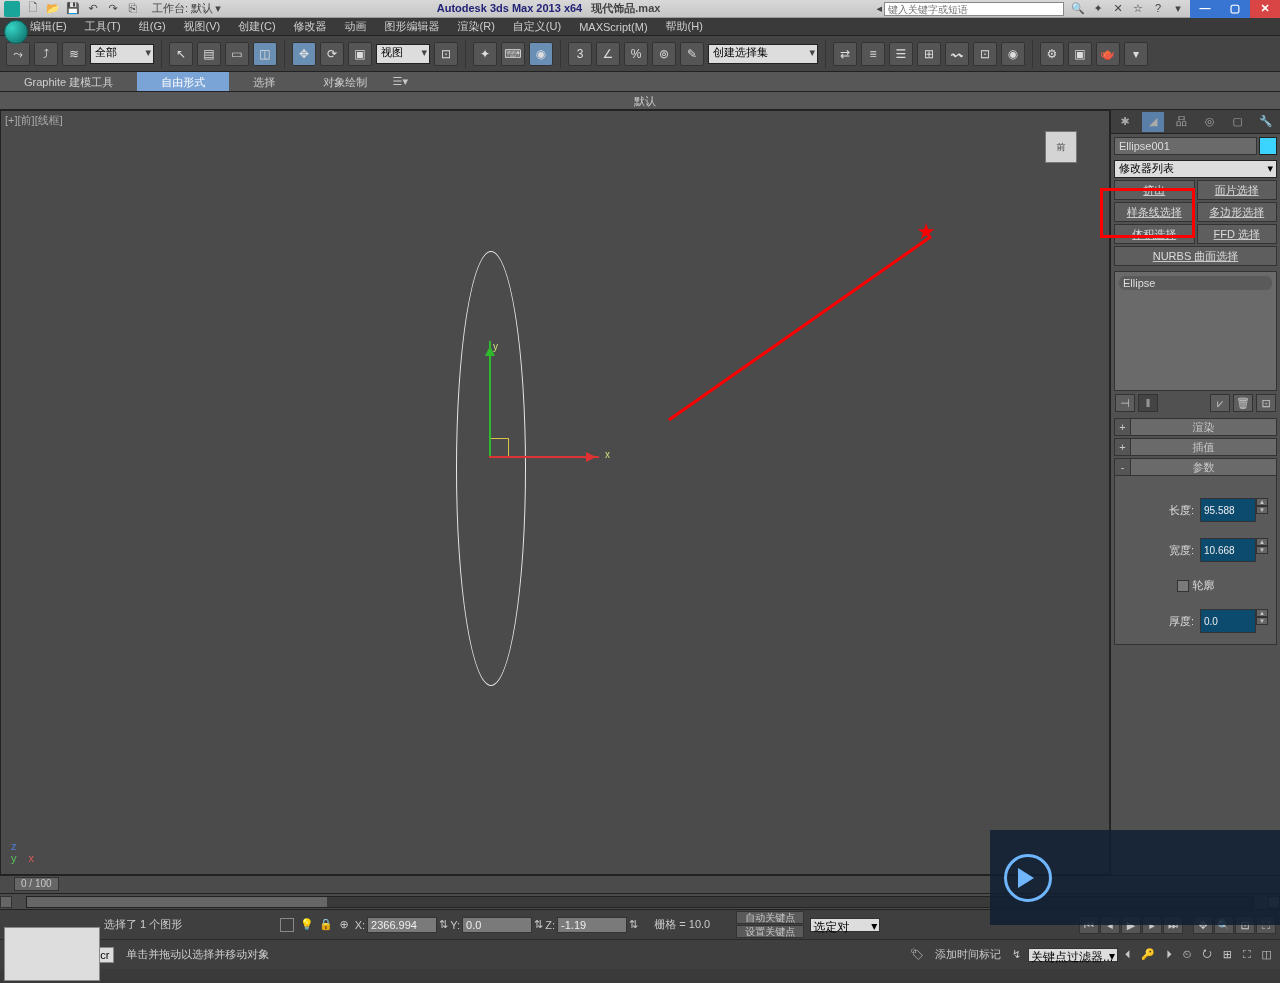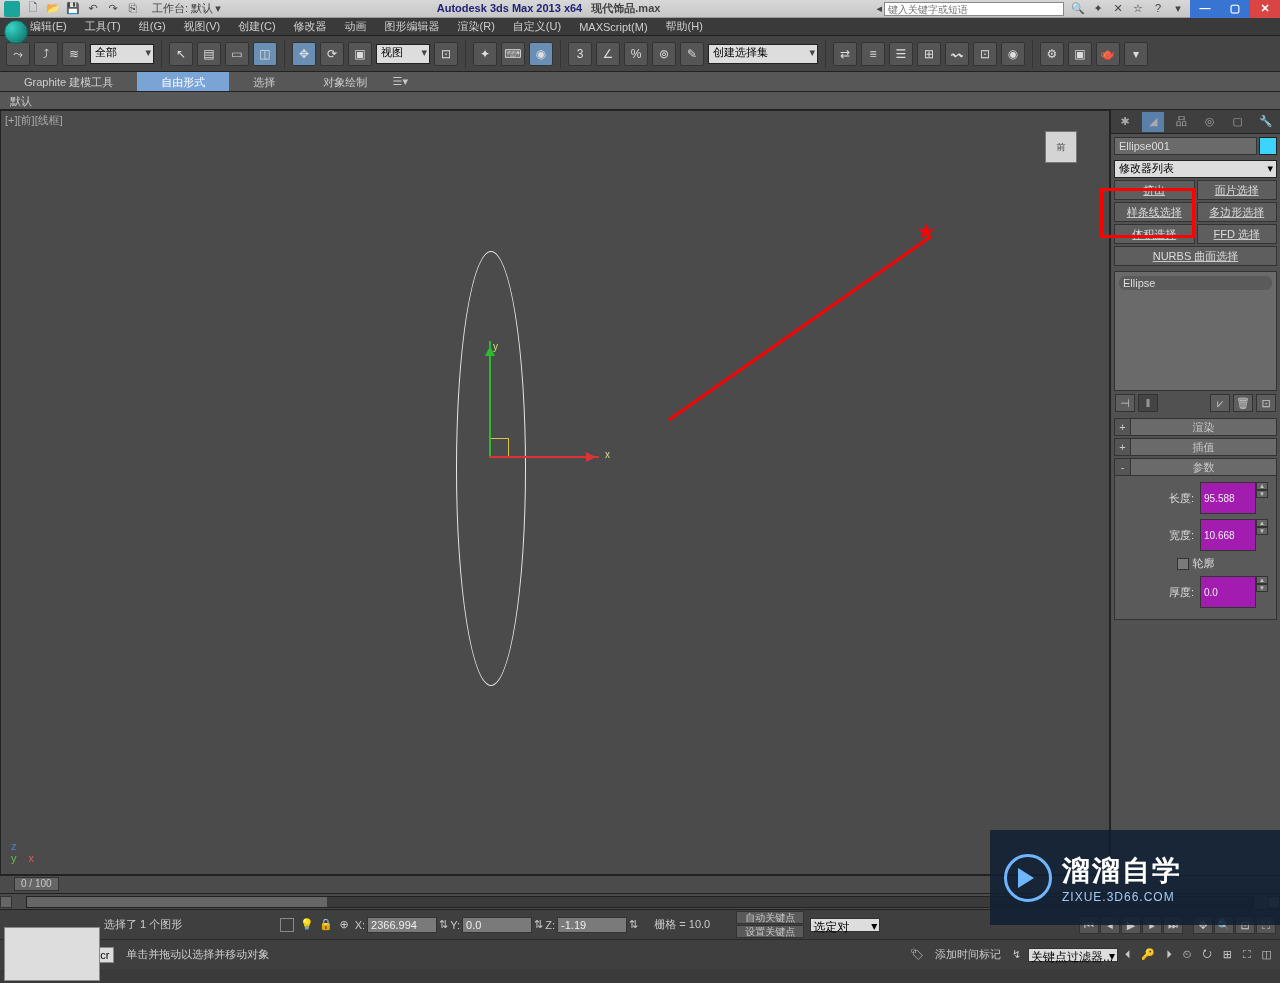--- a/index.html
+++ b/index.html
@@ -34,21 +34,21 @@
 .tbtn.active { background:#6a8fb5; }
 .tsel { height:20px; background:#ddd; border:1px solid #222; color:#000; font-size:11px; padding:0 10px 0 4px; position:relative; }
 .tsel::after { content:"▾"; position:absolute; right:2px; top:1px; color:#444; }
 .tsep { width:1px; height:28px; background:#333; margin:0 3px; }
 
 
 .ribbon { height:20px; background:#575757; border-bottom:1px solid #222; display:flex; align-items:center; }
 .ribbon .rtab { padding:0 24px; height:100%; line-height:20px; color:#cfcfcf; }
 .ribbon .rtab.active { background:#7aa4d6; color:#fff; }
 .ribbon .rdrp { width:18px; text-align:center; }
-.subribbon { height:18px; background:#575757; border-bottom:1px solid #222; padding-left:10px; line-height:18px; }
+.subribbon { height:18px; background:#575757; border-bottom:1px solid #222; padding-left:10px; line-height:18px;text-align:center; }
 
 
 .main { position:relative; display:flex; height:calc(983px - 18px - 18px - 36px - 20px - 18px - 18px - 60px - 30px); }
 .viewport { flex:1; background:#4b4b4b; position:relative; border:1px solid #222; }
 .vp-label { position:absolute; left:4px; top:2px; color:#aaa; font-size:11px; }
 .gizmo-corner { position:absolute; left:10px; bottom:10px; }
 .gizmo-corner .z { color:#4a7fd6; }
 .gizmo-corner .y { color:#5ac35a; }
 .gizmo-corner .x { color:#d85a5a; }
 .viewcube { position:absolute; right:20px; top:8px; width:56px; height:56px; }
@@ -87,24 +87,24 @@
 .stack { margin:3px; height:120px; background:#6a6a6a; border:1px solid #333; padding:4px; }
 .stack-item { background:#5a5a5a; padding:1px 4px; color:#ddd;border-radius:6px; }
 .stack-tools { display:flex; gap:3px; padding:0 4px 6px; align-items:center; }
 .stack-tools span { width:20px; height:18px; background:#5e5e5e; border:1px solid #333; display:flex; align-items:center; justify-content:center; }
 .stack-tools .sp { flex:1; background:none; border:none; }
 .rollout { margin:0 3px 2px; }
 .ro-head { height:18px; background:#6a6a6a; border:1px solid #333; display:flex; align-items:center; }
 .ro-head .exp { width:16px; text-align:center; background:#555; height:100%; line-height:16px; border-right:1px solid #333; }
 .ro-head .ttl { flex:1; text-align:center; }
 .ro-body { background:#5a5a5a; border:1px solid #333; border-top:0; padding:6px 8px; }
-.param-row { display:flex; align-items:center; margin-bottom:5px; justify-content:flex-end; gap:6px; }
+.param-row { display:flex; align-items:center; margin-bottom:5px; justify-content:flex-end; gap:6px;margin-top:16px; }
 .param-row label { color:#ddd; }
 .spinner { display:flex; }
-.spinner input { width:56px; height:32px; background:#a21caf; border:1px solid #333; color:#eee; font-size:10px; padding:0 3px; text-align:left; }
+.spinner input { width:56px; height:24px; background:#0c4a6e; border:1px solid #333; color:#eee; font-size:10px; padding:0 3px; text-align:left; }
 .spinner .arrows { width:12px; display:flex; flex-direction:column; }
 .spinner .arrows span { height:8px; background:#666; border:1px solid #333; font-size:7px; line-height:6px; text-align:center; }
 .chk { width:12px; height:12px; border:1px solid #333; background:#7a7a7a; display:inline-block; }
 
 
 .timeline-area { height:18px; background:#4b4b4b; border-top:1px solid #222; position:relative; display:flex; align-items:center; }
 .time-slider { position:absolute; left:14px; top:1px; height:14px; background:#666; border:1px solid #333; padding:0 6px; font-size:10px; line-height:12px; }
 .time-scrollbar { height:16px; background:#4b4b4b; border-top:1px solid #222; display:flex; align-items:center; }
 .time-scrollbar .sb-track { flex:1; height:12px; background:#3a3a3a; margin:0 14px; border:1px solid #222; position:relative; }
 .time-scrollbar .sb-thumb { position:absolute; left:0; width:300px; height:100%; background:#666; }
@@ -438,17 +438,13 @@
     <span>⏲</span>
     <span>⭮</span>
     <span>⊞</span>
     <span>⛶</span>
     <span>◫</span>
   </div>
 </div>
 
 <div class="watermark">
   <div class="play"></div>
-  <div class="txt">
-    <div class="big">溜溜自学</div>
-    <div class="small">ZIXUE.3D66.COM</div>
-  </div>
 </div>
 
 </body></html>

